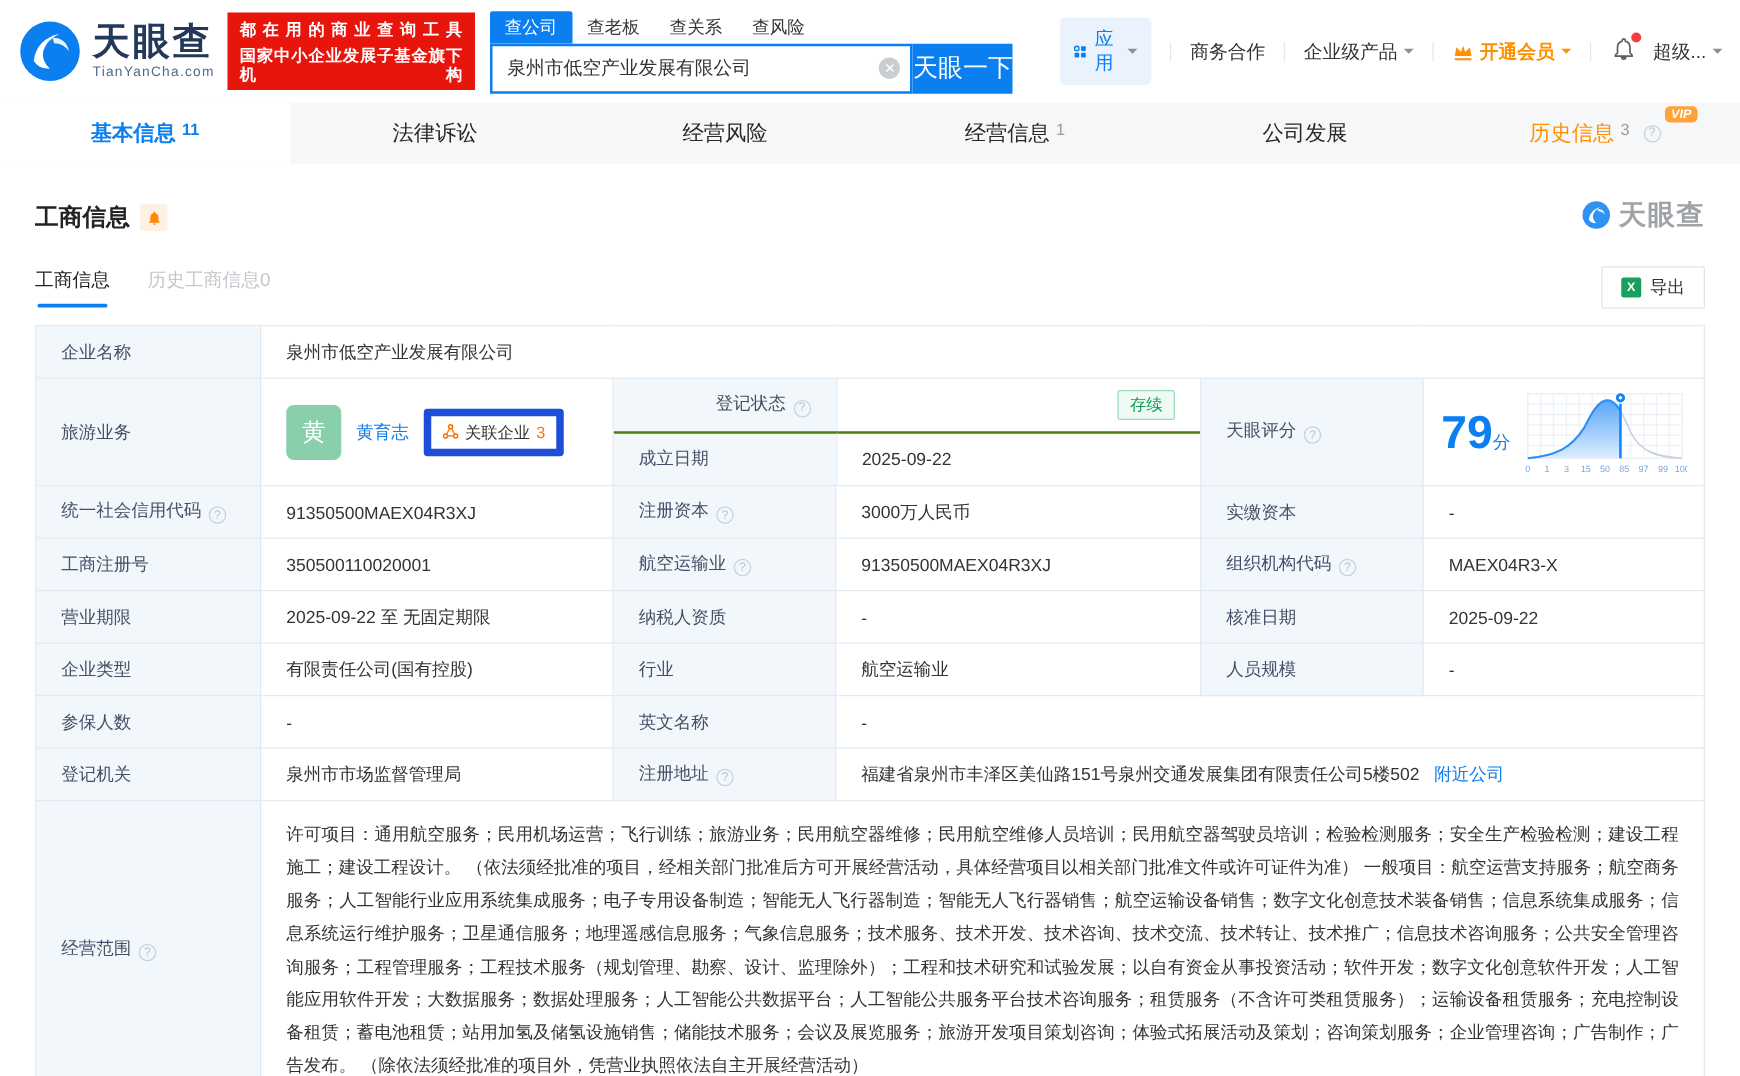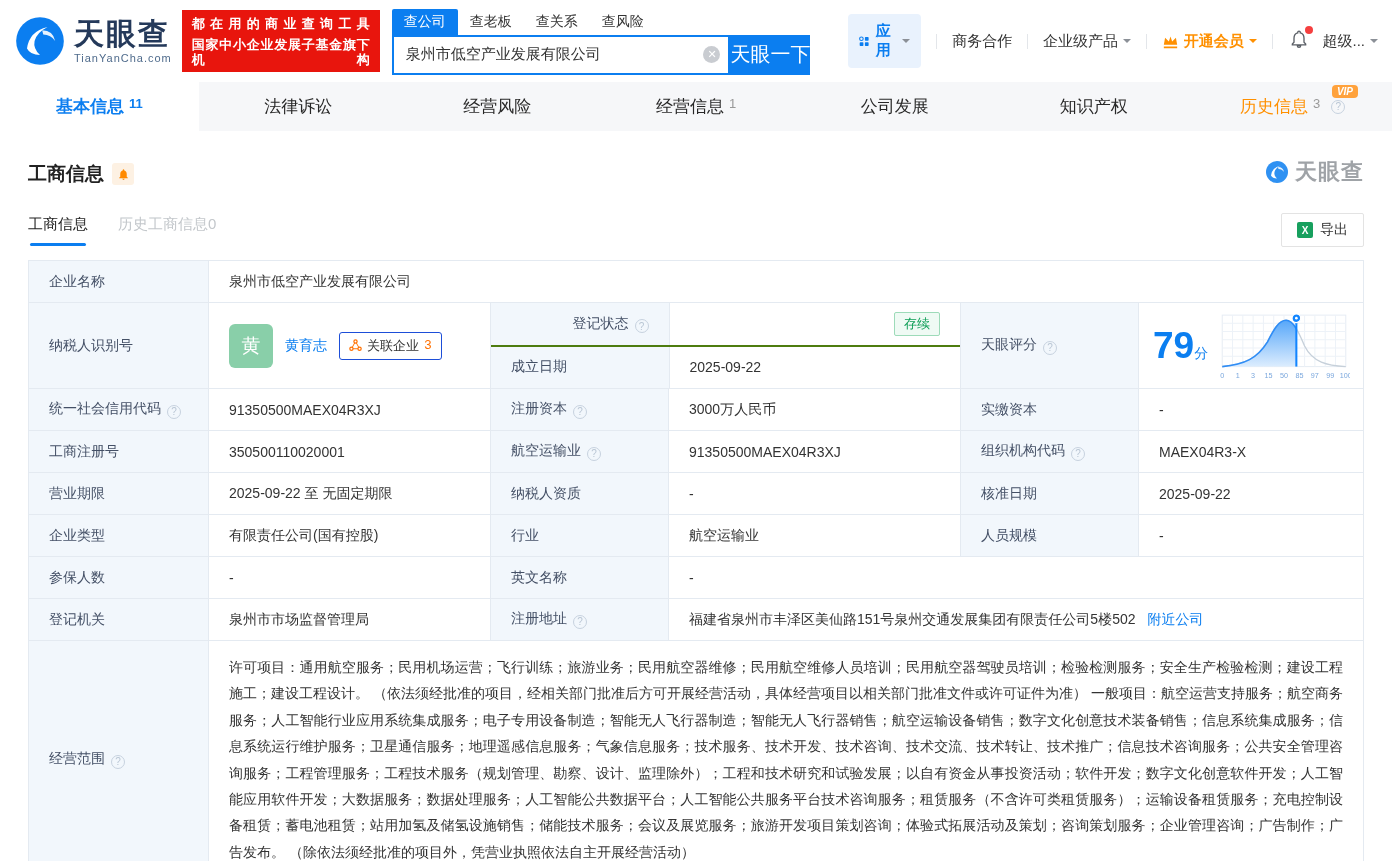--- a/index.html
+++ b/index.html
@@ -20,21 +20,21 @@
   .search-tab { font-size:14px; color:#333; padding:4px 12px; cursor:pointer; }
   .search-tab.active { background:#0b7ef0; color:#fff; border-radius:2px 2px 0 0;margin-top:40px; }
   .search-row { display:flex; height:40px; }
   .search-box { flex:1; border:2px solid #0b7ef0; background:#fff; display:flex; align-items:center; padding:0 8px 0 12px;}
   .search-box input { border:none; outline:none; flex:1; font-size:15px; color:#333; font-family:inherit; background:transparent;}
   .clear-ic { width:17px; height:17px; border-radius:50%; background:#c9ccd1; color:#fff; font-size:11px;
     display:flex; align-items:center; justify-content:center; cursor:pointer; }
   .search-btn { width:80px; background:#0b7ef0; color:#fff; font-size:20px; border:none;
     display:flex; align-items:center; justify-content:center; cursor:pointer; font-family:inherit;}
   .hmenu { margin-left:38px; display:flex; align-items:center; flex:1; }
-  .apps-chip { background:#e9f2fd; border-radius:4px; padding:8px 11px; display:flex; align-items:center; gap:6px; cursor:pointer;font-weight:bold;}
+  .apps-chip { background:#e9f2fd; border-radius:4px; padding:8px 11px; display:flex; align-items:center; gap:6px; cursor:pointer;}
   .apps-chip span { color:#0b7ef0; font-size:15px; }
   .vdiv { width:1px; height:15px; background:#e3e6ea; margin:0 15px; }
   .hitem { font-size:15px; color:#333; display:flex; align-items:center; gap:5px; cursor:pointer; white-space:nowrap;}
   .hitem.vip { color:#ff9000; font-weight:bold; }
   .caret { width:0; height:0; border:4px solid transparent; border-top-color:#8b9097; margin-top:4px;}
   .caret.orange { border-top-color:#ff9000; }
   .bell-wrap { position:relative; margin:0 13px 0 2px; cursor:pointer;}
   .red-dot { position:absolute; top:-3px; right:-4px; width:8px; height:8px; border-radius:50%; background:#f53f3f; }
 
   
@@ -75,22 +75,22 @@
   .inner tr:first-child td { border-bottom:2px solid #4d7c0f;text-align:right; }
   .inner td:first-child { border-right:1px solid #e4eaf1; }
   .q { display:inline-flex; width:14px; height:14px; border:1px solid #c7d2df; border-radius:50%; color:#b9c6d4;
     font-size:10px; align-items:center; justify-content:center; margin-left:6px; vertical-align:-2px; cursor:pointer;}
   .link { color:#0b7ef0; cursor:pointer; text-decoration:none;}
   .status-badge { display:inline-block; border:1px solid #9ddbb9; background:#effaf4; color:#0e9e56;
     font-size:13px; padding:2px 9px; border-radius:2px; }
   .rep { display:flex; align-items:center; gap:12px; }
   .avatar { width:44px; height:44px; border-radius:6px; background:#89cfa9; color:#fff; font-size:19px;
     display:flex; align-items:center; justify-content:center; cursor:pointer;}
-  .rel-badge { display:inline-flex; align-items:center; gap:5px; border:1px solid #1d4ed8; border-radius:3px;
-    padding:4px 9px; font-size:13px; cursor:pointer; background:#fff;font-family:Liberation Mono, monospace;}
+  .rel-badge { display:inline-flex; align-items:center; gap:5px; border:6px solid #1d4ed8; border-radius:3px;
+    padding:4px 9px; font-size:13px; cursor:pointer; background:#fff;}
   .rel-badge .n { color:#ff7000; }
   .score-wrap { display:flex; align-items:center; gap:10px; padding:2px 4px 2px 14px;}
   .score-num { color:#0b7ef0; font-weight:bold; font-size:37px; line-height:1;}
   .score-unit { color:#0b7ef0; font-size:14px; }
   .scope-cell { line-height:26.4px; text-align:justify; padding:13px 20px !important;}
 </style>
 </head>
 <body>
 
 <div class="header">
@@ -179,23 +179,20 @@
   </div>
   <div class="nav-tab">
     <span>经营风险</span>
   </div>
   <div class="nav-tab">
     <span>经营信息</span>
     <span class="cnt">1</span>
   </div>
   <div class="nav-tab">
     <span>公司发展</span>
-  </div>
-  <div class="nav-tab">
-    <span>知识产权</span>
   </div>
   <div class="nav-tab history">
     <span>历史信息</span>
     <span class="cnt">3</span>
     <span class="q">?</span>
     <span class="vip-badge">VIP</span>
   </div>
 </div>
 
 <div class="section">
@@ -234,21 +231,21 @@
       <col style="width:292px">
       <col style="width:178px">
       <col>
     </colgroup>
   <tbody>
       <tr>
     <td class="lbl">企业名称</td>
     <td colspan="5">泉州市低空产业发展有限公司</td>
   </tr>
   <tr style="height:86px">
-    <td class="lbl">纳税人识别号</td>
+    <td class="lbl">旅游业务</td>
     <td>
       <div class="rep">
         <span class="avatar">黄</span>
         <a class="link">黄育志</a>
         <span class="rel-badge">
           <svg width="13" height="13" viewBox="0 0 16 16">
             <circle cx="8" cy="3" r="2" fill="none" stroke="#ff7000" stroke-width="1.5"></circle>
             <circle cx="3" cy="12" r="2" fill="none" stroke="#ff7000" stroke-width="1.5"></circle>
             <circle cx="13" cy="12" r="2" fill="none" stroke="#ff7000" stroke-width="1.5"></circle>
             <path d="M7 4.8 4 10.3 M9 4.8 12 10.3 M5 12h6" stroke="#ff7000" stroke-width="1.2" fill="none"></path>

